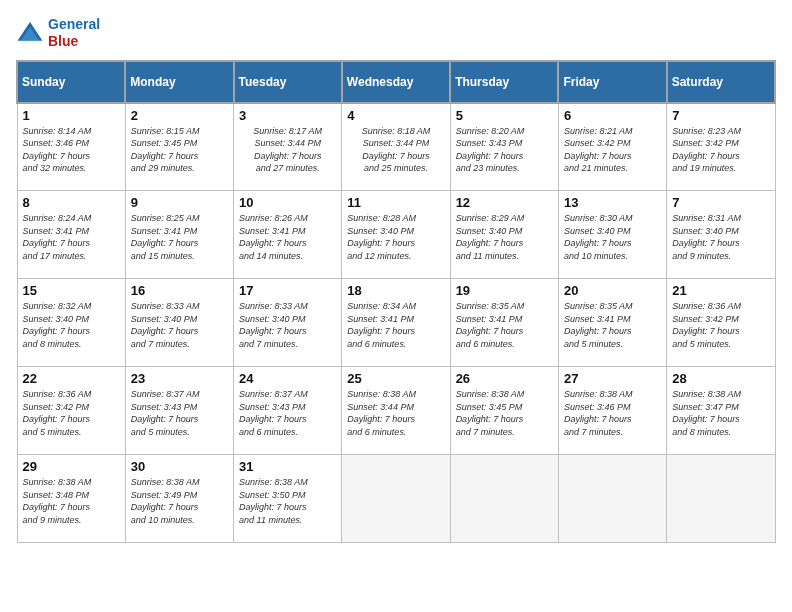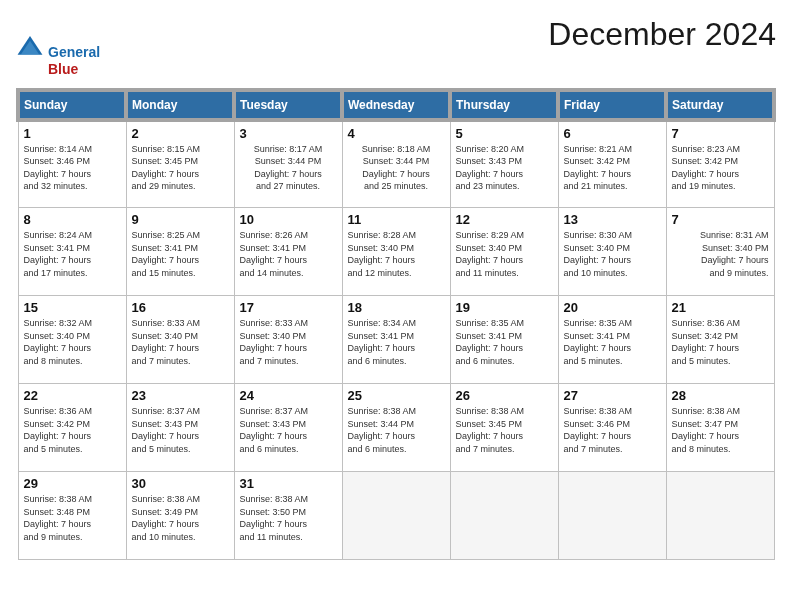--- a/index.html
+++ b/index.html
@@ -19,21 +19,20 @@
     .logo {
       display: flex;
       align-items: center;
       gap: 4px;
     }
     .logo-text {
       font-size: 14px;
       font-weight: bold;
       color: #1a1a1a;
       line-height: 1.2;
-      margin-top: 28px;
     }
     .logo-text span {
       color: #1a6aad;
     }
     .logo-icon {
       width: 28px;
       height: 28px;
     }
     .title-block {
       text-align: right;
@@ -50,23 +49,23 @@
     table {
       width: 100%;
       border-collapse: collapse;
       table-layout: fixed;
     }
     th {
       background-color: #2e6da4;
       color: #fff;
       font-size: 12px;
       font-weight: bold;
-      padding: 6px 4px;
+      padding: 13px 4px;
       text-align: left;
-      border: 4px solid #a3a3a3;
+      border: 2px solid #a3a3a3;
     }
     td {
       vertical-align: top;
       border: 1px solid #c0c0c0;
       padding: 4px 5px;
       font-size: 9.5px;
       color: #222;
       height: 88px;
       background: #fff;
     }
@@ -77,38 +76,38 @@
       font-size: 13px;
       font-weight: bold;
       color: #111;
       display: block;
       margin-bottom: 2px;
     }
     .day-info {
       line-height: 1.4;
       font-size: 9px;
       color: #333;
+      font-style: italic;
     }
   </style>
 </head>
 <body>
 
 <div class="header">
   <div class="logo">
     <svg class="logo-icon" viewBox="0 0 36 36" xmlns="http://www.w3.org/2000/svg">
       <polygon points="18,4 34,28 2,28" fill="#1a6aad"></polygon>
       <polygon points="18,10 30,28 6,28" fill="#5ba3d9" opacity="0.5"></polygon>
     </svg>
     <div class="logo-text">
       <div><span>General</span></div>
       <div><span style="color:#b91c1c">Blue</span></div>
     </div>
   </div>
   <div class="title-block">
-    <div class="month-title">December 2024</div>
   </div>
 </div>
 
 <table>
   <thead>
     <tr>
     <th>Sunday</th>
         <th>Monday</th>
         <th>Tuesday</th>
         <th>Wednesday</th>
@@ -207,21 +206,21 @@
         </td>
         <td>
           <span class="day-num">13</span>
           <div class="day-info" style="white-space: pre-line;">Sunrise: 8:30 AM
 Sunset: 3:40 PM
 Daylight: 7 hours
 and 10 minutes.</div>
         </td>
         <td>
           <span class="day-num">7</span>
-          <div class="day-info" style="white-space: pre-line; text-align: right;">Sunrise: 8:31 AM
+          <div class="day-info" style="white-space: pre-line;">Sunrise: 8:31 AM
 Sunset: 3:40 PM
 Daylight: 7 hours
 and 9 minutes.</div>
         </td>
       </tr>
       <tr>
         <td>
           <span class="day-num">15</span>
           <div class="day-info" style="white-space: pre-line;">Sunrise: 8:32 AM
 Sunset: 3:40 PM

